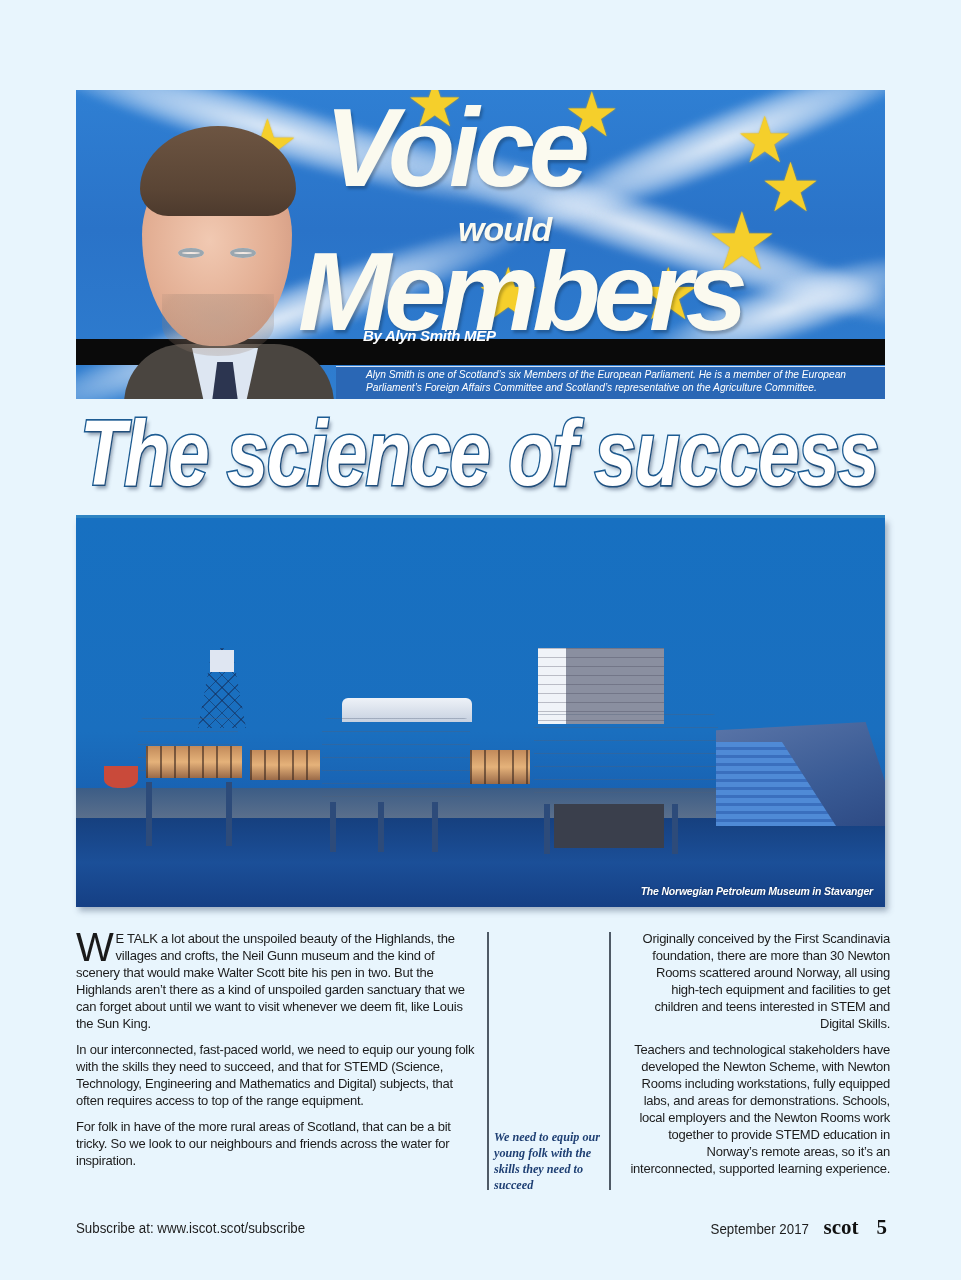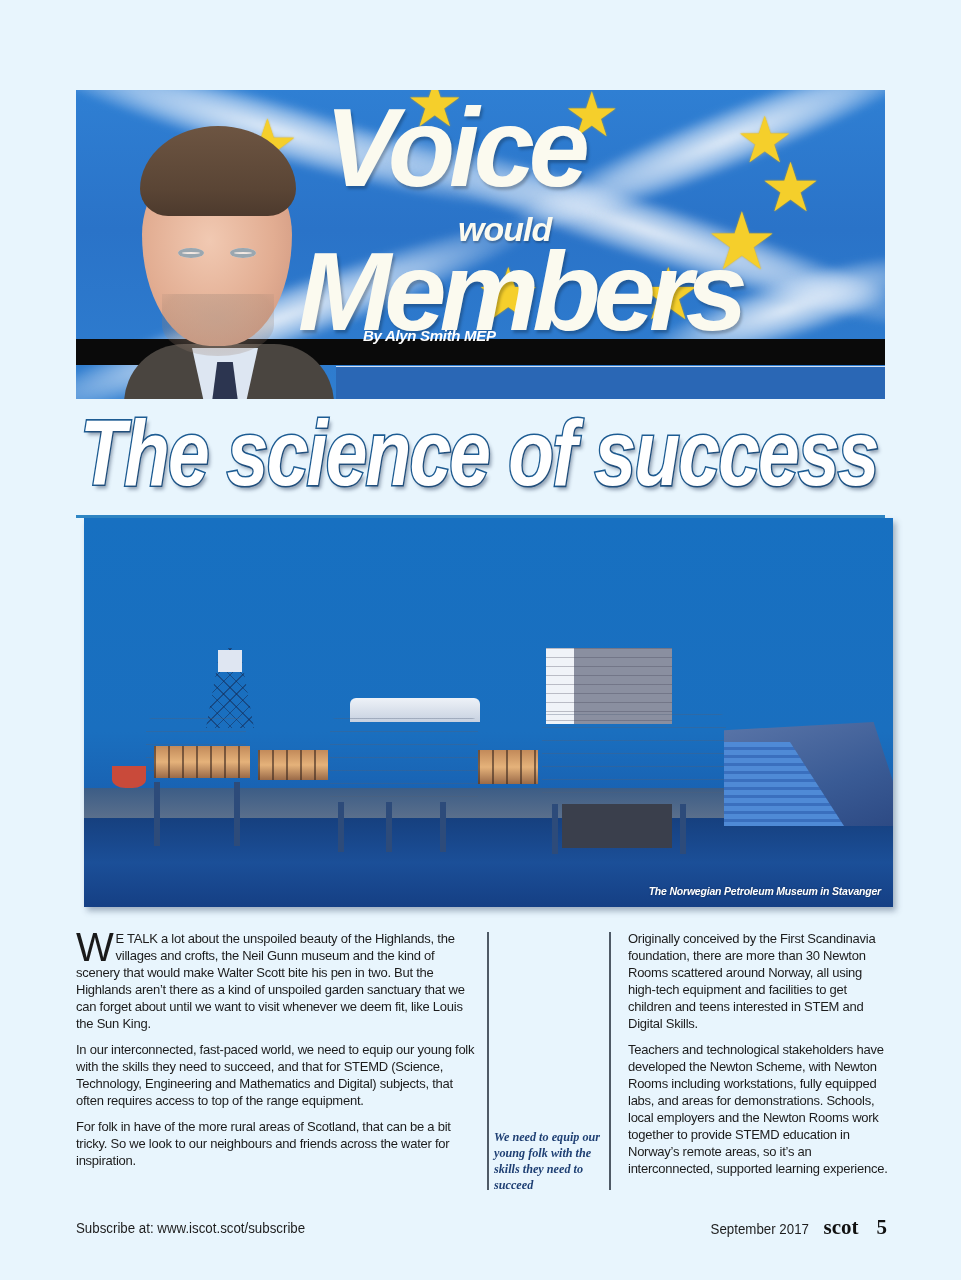--- a/index.html
+++ b/index.html
@@ -59,42 +59,42 @@
   .headline { position: absolute; left: 80px; top: 406px; width: 810px; font-family: "Liberation Sans", sans-serif;
     font-weight: bold; font-style: italic; font-size: 86px; line-height: 1; letter-spacing: -2px;
     color: #ffffff; transform: scaleX(0.87) scaleY(1.08); transform-origin: left top; white-space: nowrap;
     -webkit-text-stroke: 3px #1d5c93; paint-order: stroke fill;
     text-shadow: 3px 4px 4px rgba(40,60,90,0.45); }
   .rule { position: absolute; left: 76px; top: 515px; width: 809px; height: 3px; background: #2f86c4; }
 
   
   .photo { position: absolute; left: 76px; top: 518px; width: 809px; height: 389px; overflow: hidden;
     background: linear-gradient(180deg, #1770c1 0%, #1a6fbf 55%, #1961b1 72%, #16509b 100%);
-    box-shadow: 3px 4px 6px rgba(70,90,120,0.45); margin-left: 8px; }
+    box-shadow: 3px 4px 6px rgba(70,90,120,0.45); }
   .photo .water { position: absolute; left: 0; top: 300px; width: 100%; height: 89px;
     background: linear-gradient(180deg, #16407f 0%, #1b4f98 50%, #153f84 100%); }
   .photo .shore { position: absolute; left: 0; top: 270px; width: 100%; height: 30px;
     background: linear-gradient(180deg, #3c5d86 0%, #5a6f8c 100%); }
   .bld { position: absolute; }
   .cyl { background: linear-gradient(90deg, #7d8ca6 0%, #c9d2e0 18%, #eef2f8 35%, #b7c3d6 55%, #d9e1ec 72%, #8795ae 100%);
     border-radius: 6px; }
   .cyl-lines { background-image: repeating-linear-gradient(180deg, rgba(80,95,120,0.35) 0 1px, transparent 1px 13px); }
   .glow { background: linear-gradient(180deg, #c28a5a 0%, #e5b27a 50%, #9a6a48 100%);
     background-image: repeating-linear-gradient(90deg, rgba(60,40,30,0.6) 0 2px, transparent 2px 14px),
       linear-gradient(180deg, #c28a5a 0%, #e5b27a 50%, #9a6a48 100%); }
   .leg { position: absolute; width: 6px; background: #2d4b7a; }
   .caption { position: absolute; right: 12px; bottom: 10px; color: #ffffff; font-weight: bold; font-style: italic;
     font-size: 10.5px; letter-spacing: -0.2px; text-shadow: 0 0 2px rgba(0,0,0,0.4); }
 
   
   .col { position: absolute; font-family: "Liberation Sans", sans-serif; font-size: 13px; line-height: 17px;
     color: #1c1c1c; letter-spacing: -0.25px; }
   .col p { margin-bottom: 9px; }
   .col-left { left: 76px; top: 930px; width: 400px; }
-  .col-right { left: 628px; top: 930px; width: 262px; }
+  .col-right { left: 628px; top: 930px; width: 262px; text-align: right; }
   .dropcap { float: left; font-size: 40px; line-height: 32px; margin: 1px 2px 0 0; font-weight: normal; color: #1a1a1a; }
 
   .divider { position: absolute; top: 932px; width: 1.5px; height: 258px; background: #4f5a66; }
   .pull-quote { position: absolute; left: 494px; top: 1129px; width: 112px; font-family: "Liberation Serif", serif;
     font-weight: bold; font-style: italic; font-size: 12.2px; line-height: 16px; color: #1e3f73; }
 
   
   .footer-left { position: absolute; left: 76px; top: 1220px; font-family: "Liberation Sans", sans-serif;
     font-size: 14px; color: #1e1e1e; transform: scaleX(0.95); transform-origin: left; }
   .footer-right { position: absolute; right: 74px; top: 1215px; display: flex; align-items: baseline; gap: 8px; }
@@ -122,20 +122,21 @@
   <span class="star" style="left:560px; top:168px; font-size:72px;">★</span>
 
   <div class="byline-bar"></div>
   <div class="bio-bar"></div>
 
   <div class="title-voice">Voice</div>
   <div class="title-from">would</div>
   <div class="title-europe">Members</div>
 
   <div class="byline">By Alyn Smith MEP</div>
+  <div class="bio">Alyn Smith is one of Scotland’s six Members of the European Parliament. He is a member of the European Parliament’s Foreign Affairs Committee and Scotland’s representative on the Agriculture Committee.</div>
 
   <div class="portrait">
     <div class="suit"></div>
     <div class="shirt"></div>
     <div class="tie"></div>
     <div class="head"></div>
     <div class="hair"></div>
     <div class="eye" style="left:54px;"></div>
     <div class="eye" style="left:106px;"></div>
     <div class="beard"></div>

